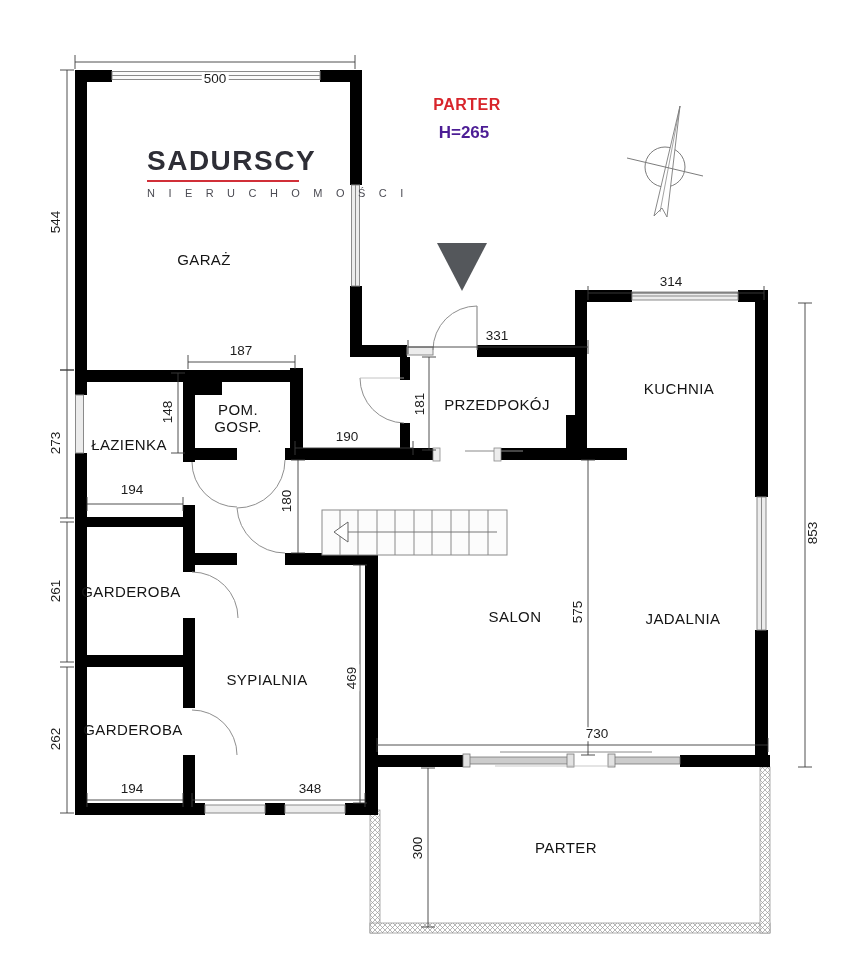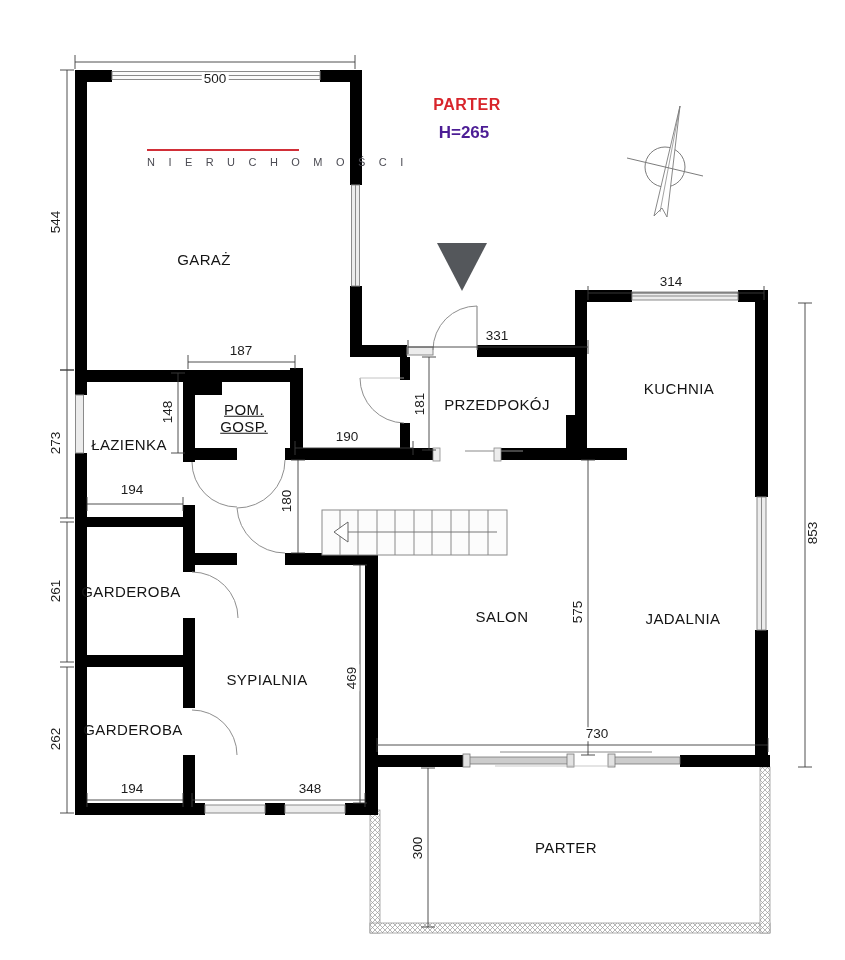--- a/index.html
+++ b/index.html
@@ -239,38 +239,39 @@
         <line x1="192" y1="800" x2="365" y2="800"></line>
         <line x1="192" x2="192" y1="793" y2="807"></line>
         <line x1="365" x2="365" y1="793" y2="807"></line>
         <line x1="428" y1="768" x2="428" y2="927"></line>
         <line y1="768" y2="768" x1="421" x2="435"></line>
         <line y1="927" y2="927" x1="421" x2="435"></line>
       </g>
   </svg>
 
   <div id="brand-logo">
+    <div class="logo-brand2">SADURSCY</div>
     <div class="logo-underline"></div>
     <div class="logo-sub">N I E R U C H O M O Ś C I</div>
   </div>
 
   <div id="plan-title">PARTER</div>
   <div id="plan-subtitle">H=265</div>
 
   <div id="labels-layer">
       <div class="room-label" style="left: 204px; top: 260px;">GARAŻ</div>
       <div class="room-label" style="left: 129px; top: 445px;">ŁAZIENKA</div>
-      <div class="room-label" style="left: 244px; top: 418px; text-decoration: underline;">POM.
+      <div class="room-label" style="left: 238px; top: 418px;">POM.
 GOSP.</div>
       <div class="room-label" style="left: 497px; top: 405px;">PRZEDPOKÓJ</div>
       <div class="room-label" style="left: 679px; top: 389px;">KUCHNIA</div>
       <div class="room-label" style="left: 131px; top: 592px;">GARDEROBA</div>
       <div class="room-label" style="left: 267px; top: 680px;">SYPIALNIA</div>
       <div class="room-label" style="left: 133px; top: 730px;">GARDEROBA</div>
-      <div class="room-label" style="left: 502px; top: 617px;">SALON</div>
+      <div class="room-label" style="left: 515px; top: 617px;">SALON</div>
       <div class="room-label" style="left: 683px; top: 619px;">JADALNIA</div>
       <div class="room-label" style="left: 566px; top: 848px;">PARTER</div>
     </div>
   <div id="dims-layer">
       <div class="dim-label" style="left: 215px; top: 51px; margin-top: 28px;">500</div>
       <div class="dim-label rot" style="left: 56px; top: 222px;">544</div>
       <div class="dim-label rot" style="left: 56px; top: 443px;">273</div>
       <div class="dim-label rot" style="left: 56px; top: 591px;">261</div>
       <div class="dim-label rot" style="left: 56px; top: 739px;">262</div>
       <div class="dim-label" style="left: 132px; top: 490px;">194</div>

